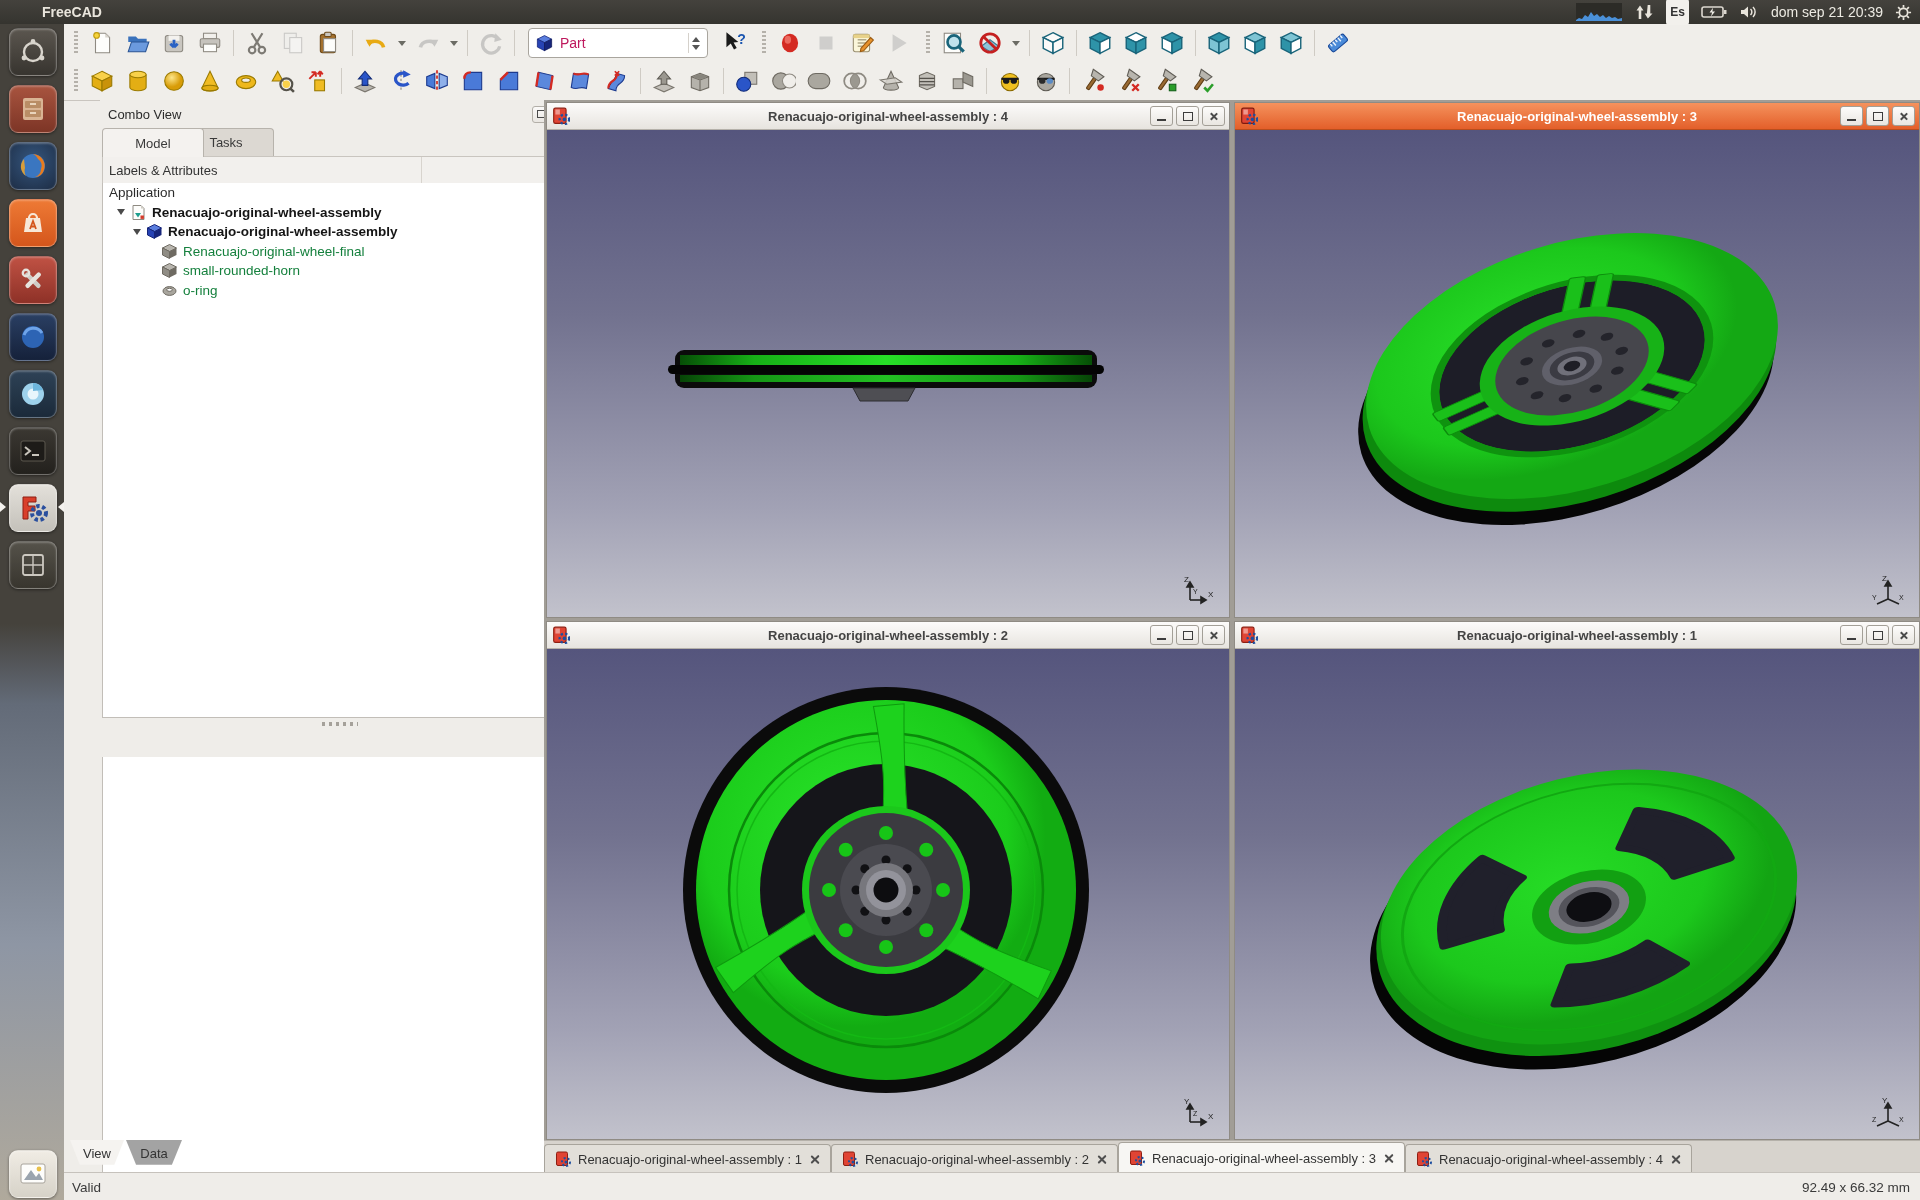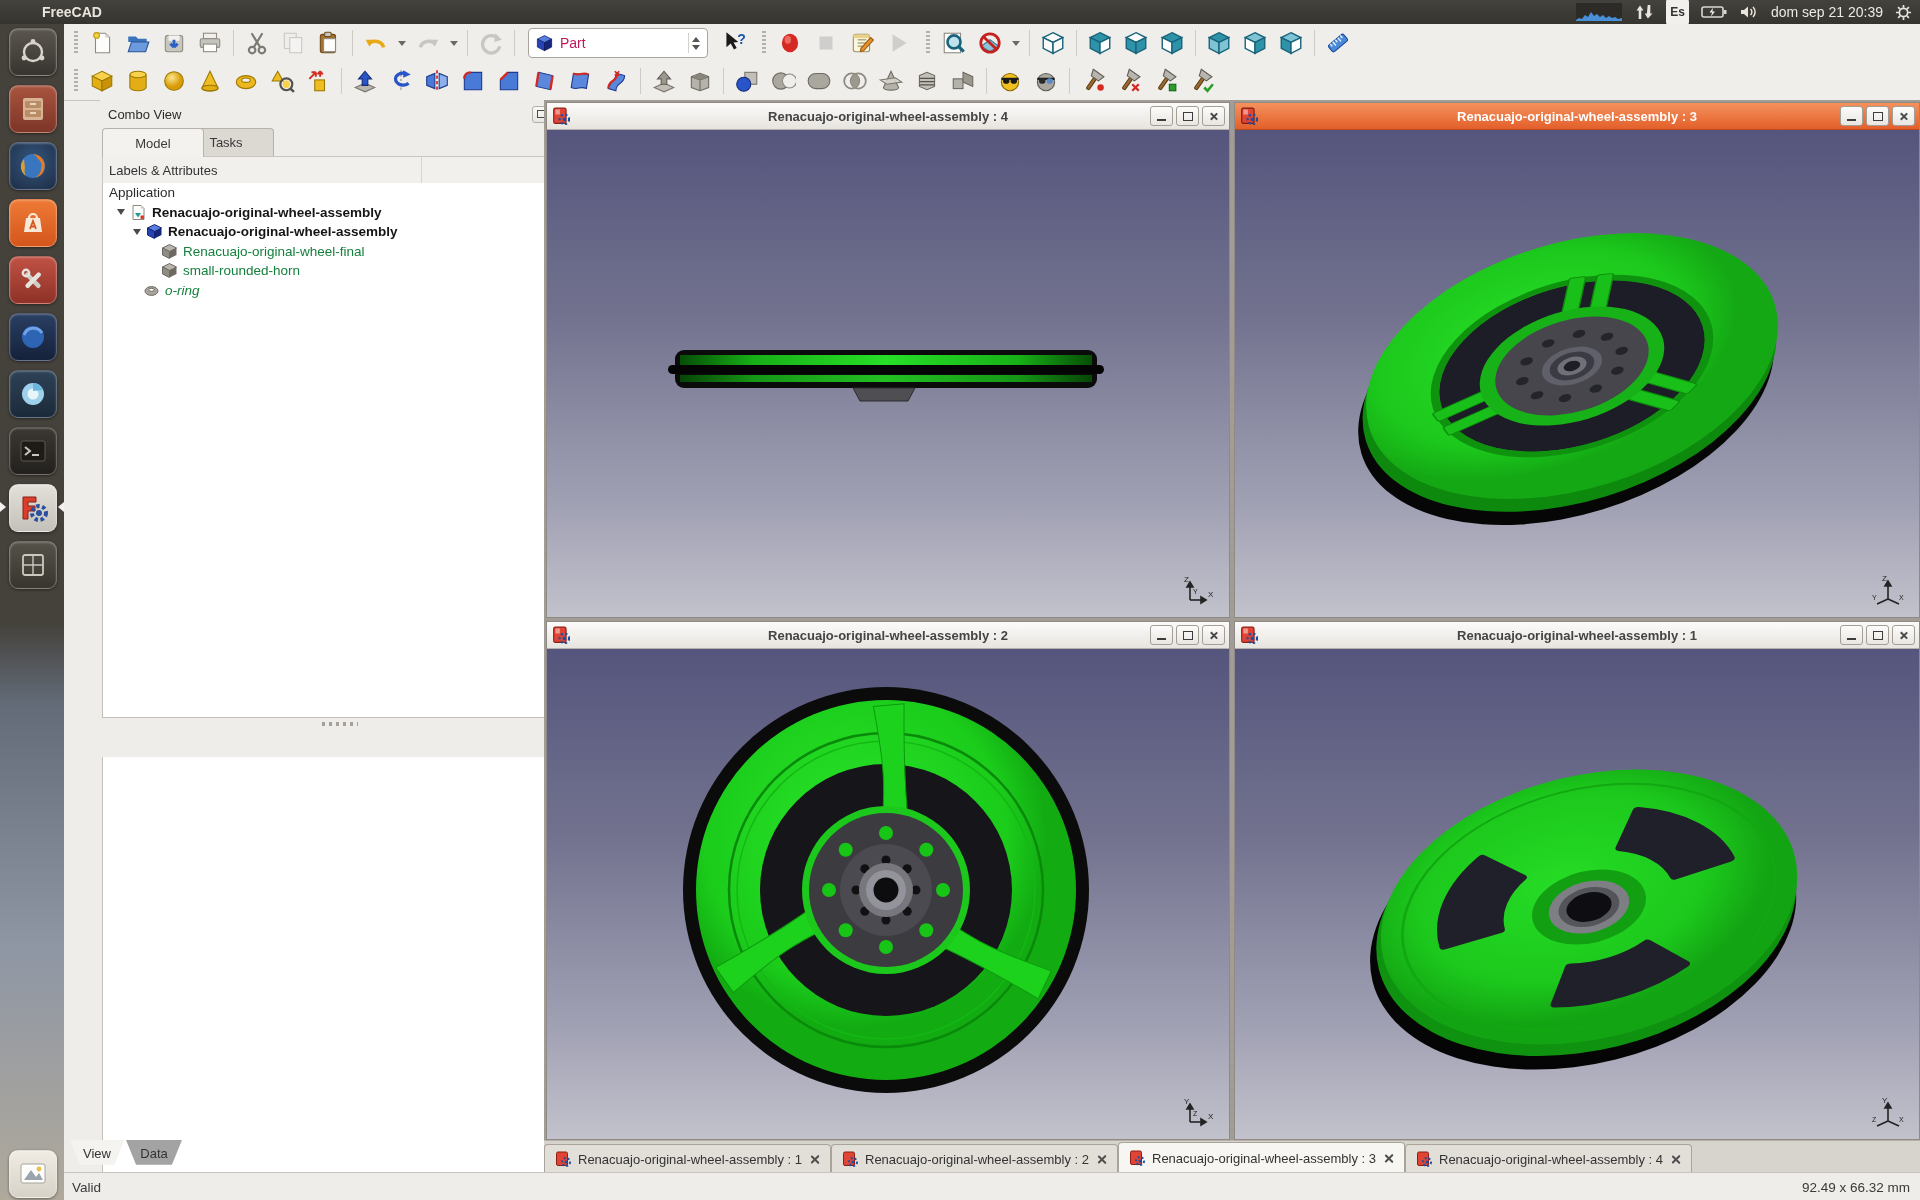--- a/index.html
+++ b/index.html
@@ -706,21 +706,21 @@
         <span>Renacuajo-original-wheel-final</span>
       </div>
       <div class="trow dim" style="padding-left:58px;">
         <span class="ic"><svg viewBox="0 0 17 17">
               <polygon points="8.5,1.5 15.5,5 8.5,8.5 1.5,5" fill="#b8b5ae" stroke="#6e6a62"></polygon>
               <polygon points="1.5,5 8.5,8.5 8.5,15.5 1.5,12" fill="#908d85" stroke="#6e6a62"></polygon>
               <polygon points="15.5,5 8.5,8.5 8.5,15.5 15.5,12" fill="#6e6a62"></polygon>
             </svg></span>
         <span>small-rounded-horn</span>
       </div>
-      <div class="trow dim" style="padding-left:40px;font-style:italic;">
+      <div class="trow dim" style="padding-left:58px;">
         <span class="ic"><svg viewBox="0 0 17 17">
               <ellipse cx="8.5" cy="9" rx="6.5" ry="4.4" fill="#a8a59d" stroke="#6e6a62"></ellipse>
               <ellipse cx="8.5" cy="7.8" rx="2.8" ry="1.5" fill="#fff" stroke="#6e6a62"></ellipse>
             </svg></span>
         <span>o-ring</span>
       </div>
     </div>
     <div id="vsplit">
         <span class="dots"></span>
       </div>

